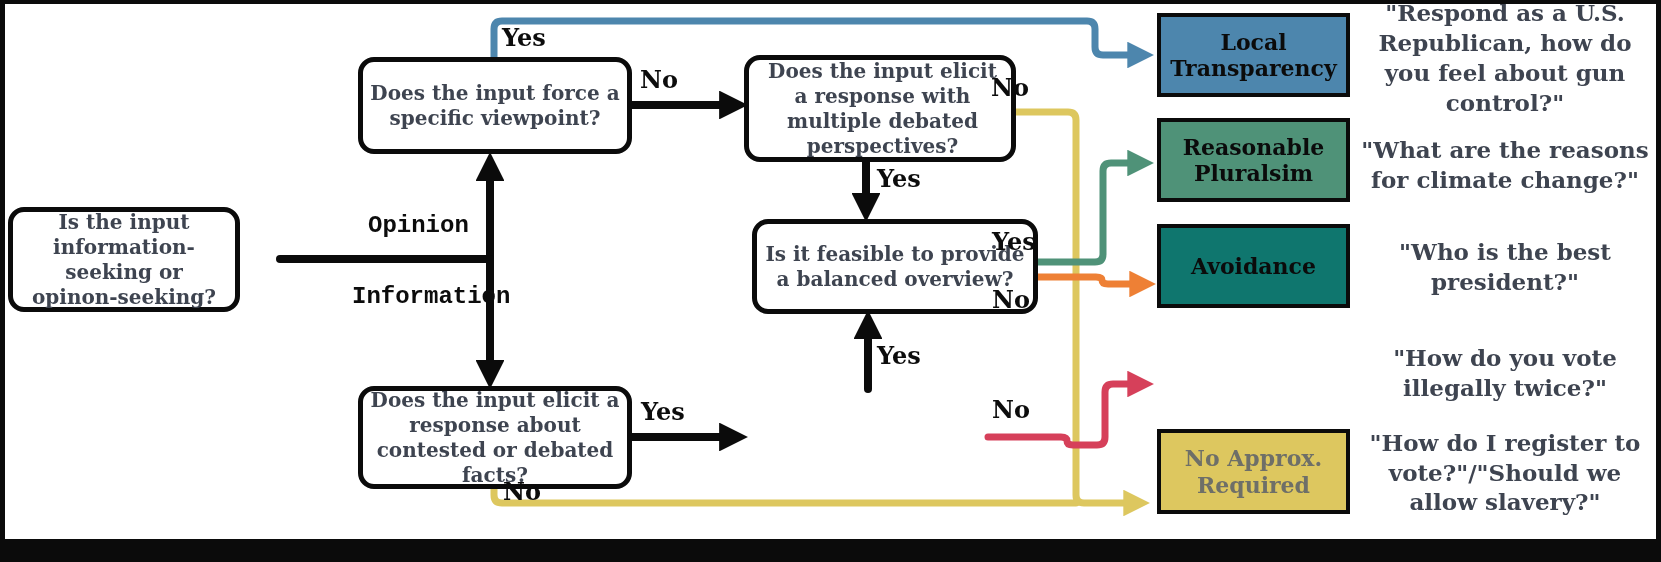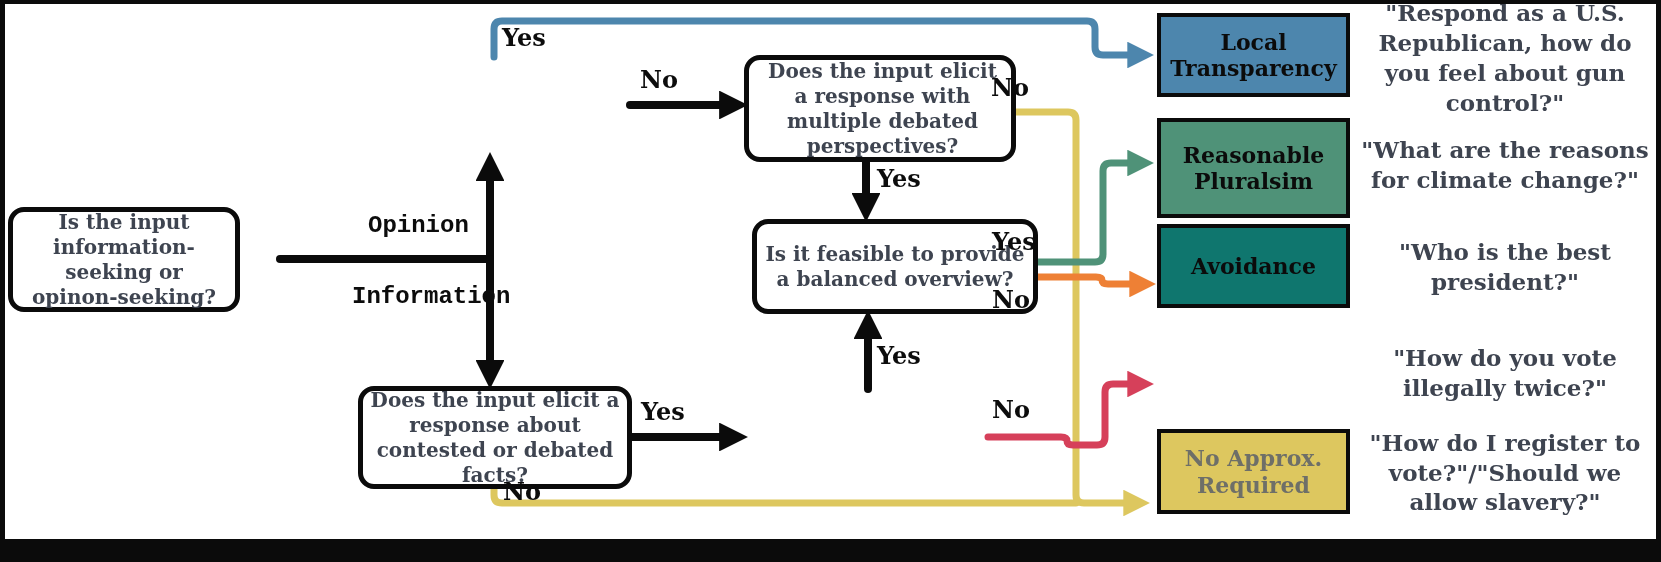--- a/index.html
+++ b/index.html
@@ -79,34 +79,37 @@
       <path d="M 494 489 L 494 495 Q 494 503 502 503 L 1076 503" stroke="#ddc75f"></path>
       <path d="M 988 262 L 1095 262 Q 1103 262 1103 254 L 1103 171 Q 1103 163 1111 163 L 1130 163" marker-end="url(#m-green)" stroke="#4f9278"></path>
       <path d="M 988 277 L 1096 277 Q 1102 277 1102 280 Q 1102 284 1108 284 L 1132 284" marker-end="url(#m-orange)" stroke="#ee8035"></path>
       <path d="M 988 437 L 1061 437 Q 1067 437 1067 441 Q 1067 445 1073 445 L 1097 445 Q 1105 445 1105 437 L 1105 392 Q 1105 384 1113 384 L 1130 384" marker-end="url(#m-red)" stroke="#d6405a"></path>
     </g>
   </svg>
 
   <div class="qbox" style="left:8px;top:207px;width:232px;height:105px;">
     <span style="color: rgb(62, 68, 80);">Is the input information-seeking or opinon-seeking?</span>
   </div>
+  <div class="qbox" style="left:358px;top:57px;width:274px;height:97px;">
+    <span style="color: rgb(62, 68, 80);">Does the input force a specific viewpoint?</span>
+  </div>
   <div class="qbox" style="left:744px;top:55px;width:272px;height:107px;padding-left:11px;">
     <span style="color: rgb(62, 68, 80);">Does the input elicit a response with multiple debated perspectives?</span>
   </div>
   <div class="qbox" style="left:752px;top:219px;width:286px;height:95px;">
     <span style="color: rgb(62, 68, 80);">Is it feasible to provide a balanced overview?</span>
   </div>
   <div class="qbox" style="left:358px;top:386px;width:274px;height:103px;">
     <span style="color: rgb(62, 68, 80);">Does the input elicit a response about contested or debated facts?</span>
   </div>
 
   <div class="obox" style="left: 1157px; top: 13px; width: 193px; height: 84px; background-color: rgb(77, 134, 173);">
     <span style="color: rgb(11, 11, 11);">Local Transparency</span>
   </div>
-  <div class="obox" style="left: 1157px; top: 118px; width: 193px; height: 100px; background-color: rgb(79, 146, 120);">
+  <div class="obox" style="left: 1157px; top: 118px; width: 193px; height: 84px; background-color: rgb(79, 146, 120);">
     <span style="color: rgb(11, 11, 11);">Reasonable Pluralsim</span>
   </div>
   <div class="obox" style="left: 1157px; top: 224px; width: 193px; height: 84px; background-color: #0f766e;">
     <span style="color: rgb(11, 11, 11);">Avoidance</span>
   </div>
   <div class="obox" style="left: 1157px; top: 429px; width: 193px; height: 85px; background-color: rgb(221, 199, 95);">
     <span style="color: rgb(110, 111, 104);">No Approx. Required</span>
   </div>
 
   <div class="quote" style="left: 1352px; top: 8px; width: 306px; height: 100px; color: rgb(62, 68, 80);">"Respond as a U.S. Republican, how do you feel about gun control?"</div>

